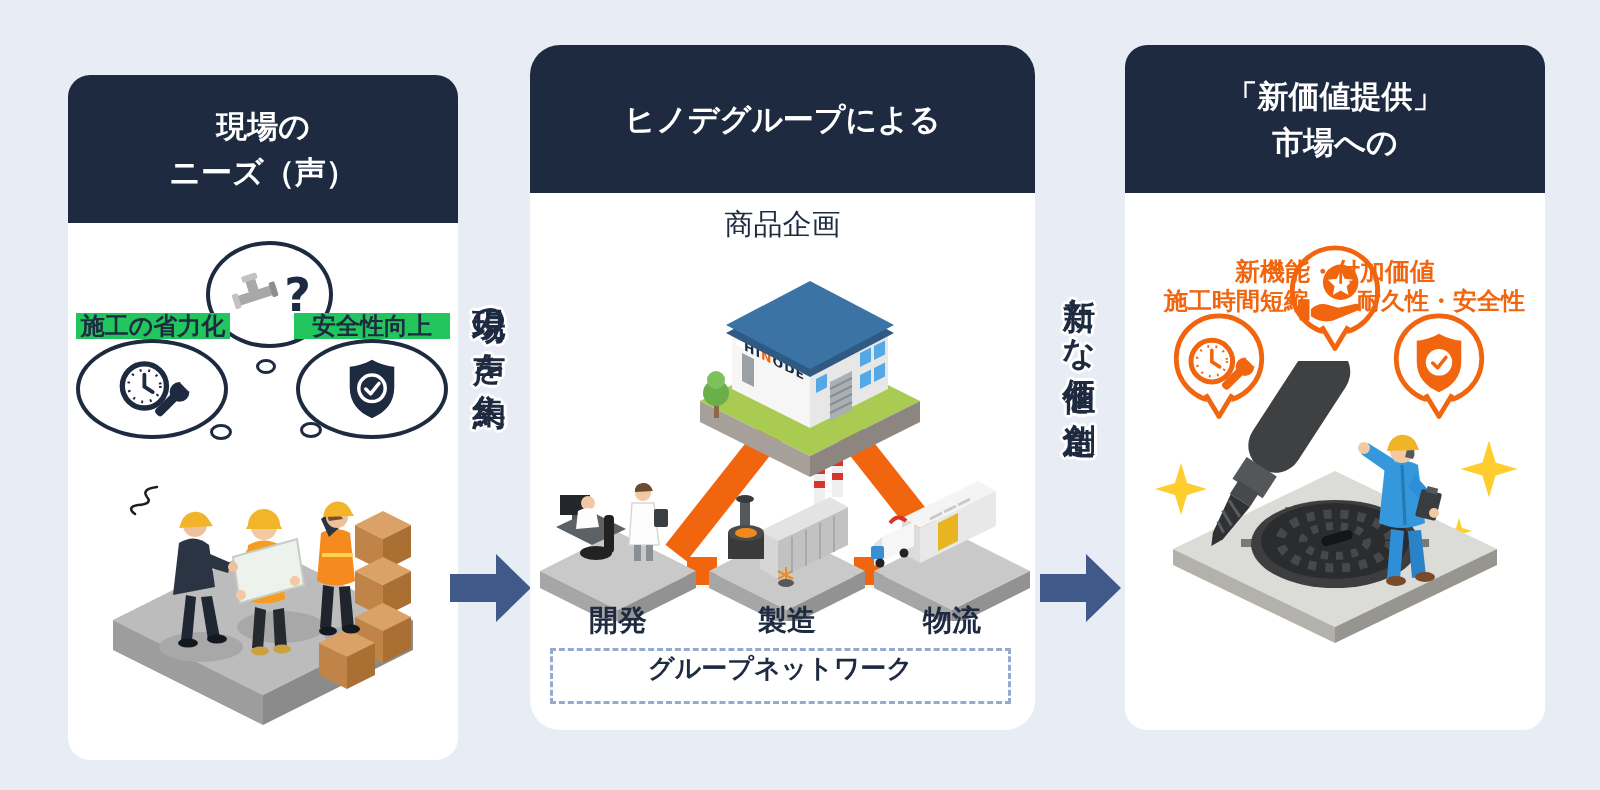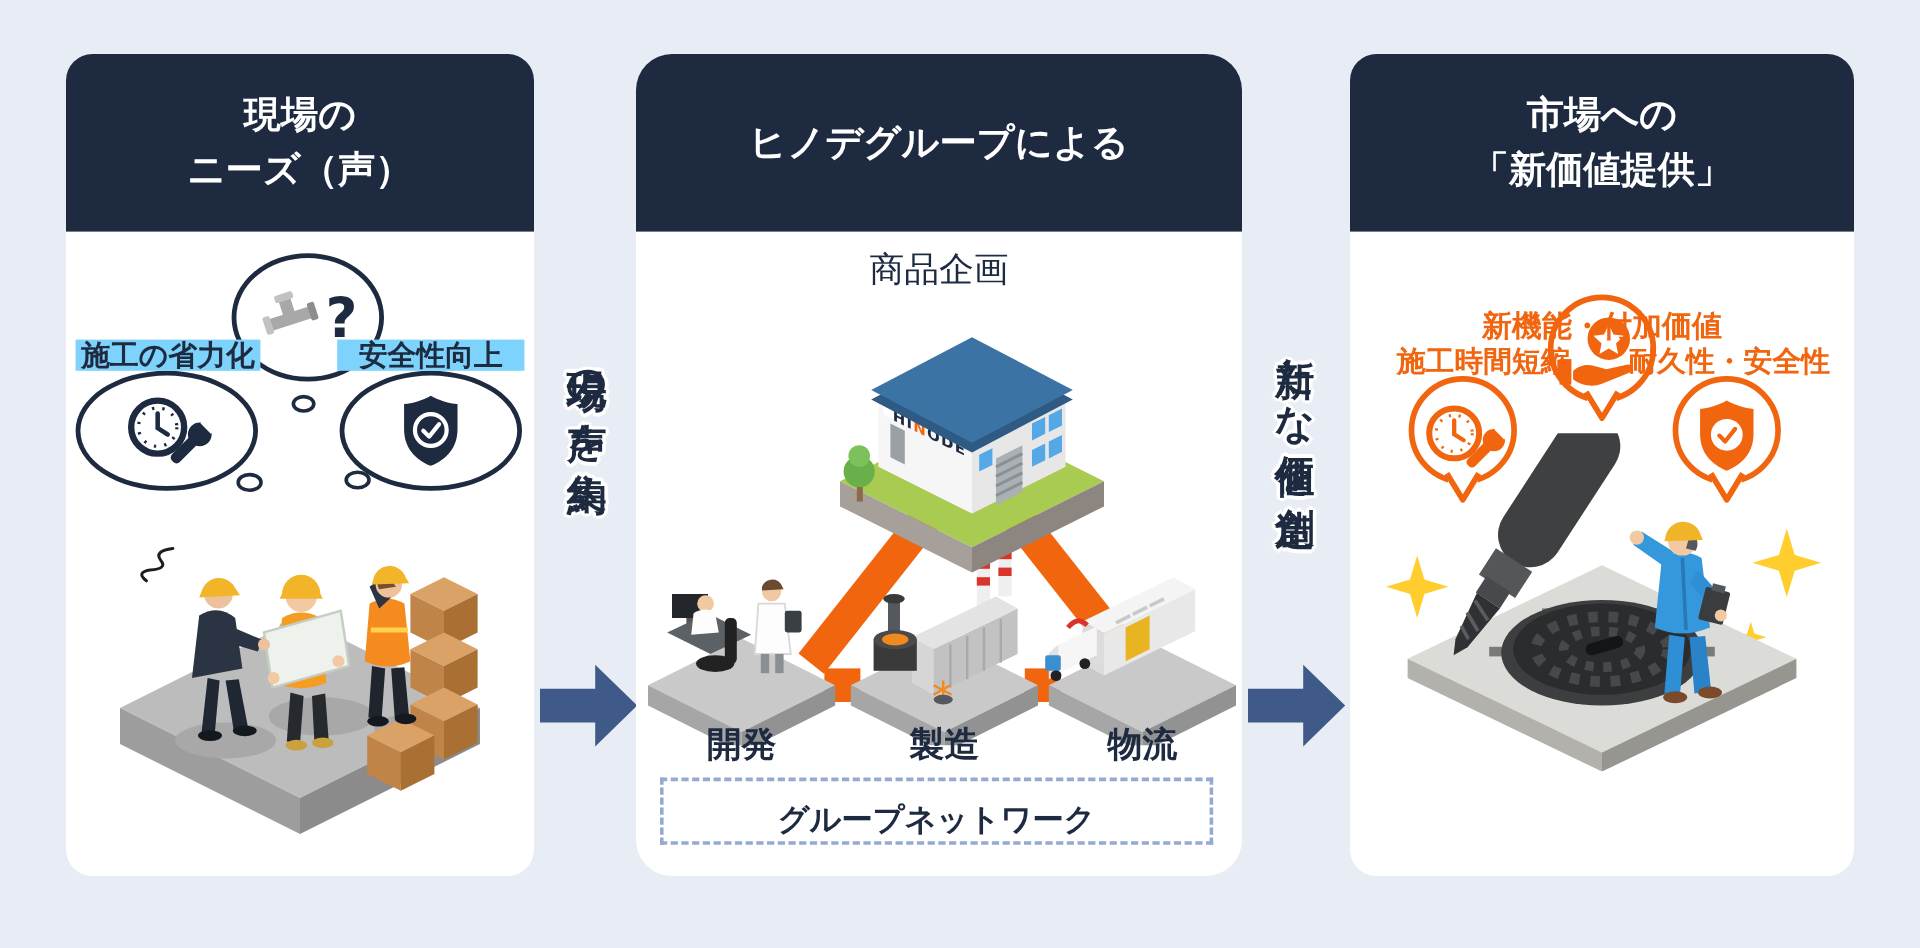--- a/index.html
+++ b/index.html
@@ -9,40 +9,40 @@
 
   .card { position:absolute; top:45px; height:685px; background:#fff; border-radius:22px; overflow:hidden; }
   .card-header { width:100%; height:148px; background:#1d2a40; color:#fff; display:flex; flex-direction:column; align-items:center; justify-content:center; font-weight:bold; font-size:31px; line-height:1.5; text-align:center; }
 
   .vtext { position:absolute; writing-mode:vertical-rl; text-orientation:upright; font-weight:bold; font-size:33px; letter-spacing:2px; color:#1d2a40;
     text-shadow:3px 0 0 #fff,-3px 0 0 #fff,0 3px 0 #fff,0 -3px 0 #fff,2px 2px 0 #fff,-2px -2px 0 #fff,2px -2px 0 #fff,-2px 2px 0 #fff; }
   .flow-arrow { position:absolute; width:82px; height:72px; }
 
   .thought-bubble { position:absolute; border:4px solid #1d2a40; border-radius:50%; background:#fff; display:flex; align-items:center; justify-content:center; z-index:1; }
   .tail-dot { position:absolute; border:3px solid #1d2a40; border-radius:50%; background:#fff; z-index:1; }
-  .bubble-label { position:absolute; font-weight:bold; color:#1d2a40; font-size:24px; text-align:center; background:#7dd3fc; z-index:2; line-height:1.1; }
+  .bubble-label { position:absolute; font-weight:bold; color:#1d2a40; font-size:24px; text-align:center; background:#22c55e; z-index:2; line-height:1.1; }
   .qmark { font-weight:bold; font-size:46px; color:#1d2a40; margin-left:2px; }
 
   .center-label { position:absolute; left:0; width:100%; text-align:center; font-weight:normal; color:#1d2a40; }
   .orange-label { position:absolute; font-weight:bold; color:#f2650f; text-align:center; font-size:24px; line-height:1.1; z-index:2; }
   .pin-bubble { position:absolute; width:124px; height:114px; z-index:1; }
   .pin-bubble .icon-slot { position:absolute; left:0; top:10px; width:100%; display:flex; justify-content:center; }
 
-  .network-box { position:absolute; left:20px; top:603px; width:461px; height:56px; border:3px dashed #96a9ce; display:flex; align-items:flex-end; justify-content:center; font-weight:bold; font-size:26px; color:#1d2a40; }
+  .network-box { position:absolute; left:20px; top:603px; width:461px; height:56px; border:3px dashed #96a9ce; display:flex; align-items:flex-start; justify-content:center; font-weight:bold; font-size:26px; color:#1d2a40; }
   .node-label { position:absolute; top:556px; width:110px; text-align:center; font-weight:bold; font-size:29px; color:#1d2a40; }
 
   .result-text { position:absolute; left:0; top:602px; width:100%; text-align:center; font-weight:bold; font-size:28px; color:#1d2a40; line-height:1.45; }
   svg { display:block; }
 </style>
 </head>
 <body>
 
 <div class="canvas">
 
-  <div class="card" style="left:55px; width:390px;">
+  <div class="card" style="left:68px; width:390px;margin-top:30px;">
     <div class="card-header">
       <div>現場の</div>
       <div>ニーズ（声）</div>
     </div>
 
     <div class="thought-bubble" style="left:138px; top:166px; width:127px; height:107px;">
       <svg width="54" height="48" viewBox="0 0 96 84">
         <g transform="rotate(-18 48 42)">
           <rect x="14" y="34" width="68" height="18" rx="2" fill="#a8a8a8"></rect>
           <rect x="8" y="29" width="11" height="27" rx="3" fill="#c2c2c2"></rect>
@@ -293,22 +293,22 @@
     </div>
   </div>
 
   <div class="vtext" style="left:1056px; top:272px;">新たな価値を創造</div>
   <svg class="flow-arrow" style="left:1040px; top:552px;" viewBox="0 0 82 72">
     <polygon points="0,22 46,22 46,2 81,36 46,70 46,50 0,50" fill="#3f5a88"></polygon>
   </svg>
 
   <div class="card" style="left:1125px; width:420px;">
     <div class="card-header">
+      <div>「新価値提供」</div>
       <div>市場への</div>
-      <div>「新価値提供」</div>
     </div>
 
     <div class="orange-label" style="left:0; width:100%; top:168px; font-size:25px;margin-top:45px;">新機能・付加価値</div>
 
     <div class="pin-bubble" style="left:148px; top:198px; color:#f2650f;">
       <svg width="124" height="114" viewBox="0 0 130 120">
         <circle cx="65" cy="50" r="45" fill="#fff" stroke="#f2650f" stroke-width="5"></circle>
         <rect x="52" y="84" width="26" height="14" fill="#fff"></rect>
         <path d="M51,88 L65,111 L79,88" fill="#fff" stroke="#f2650f" stroke-width="5" stroke-linejoin="round"></path>
       </svg>

